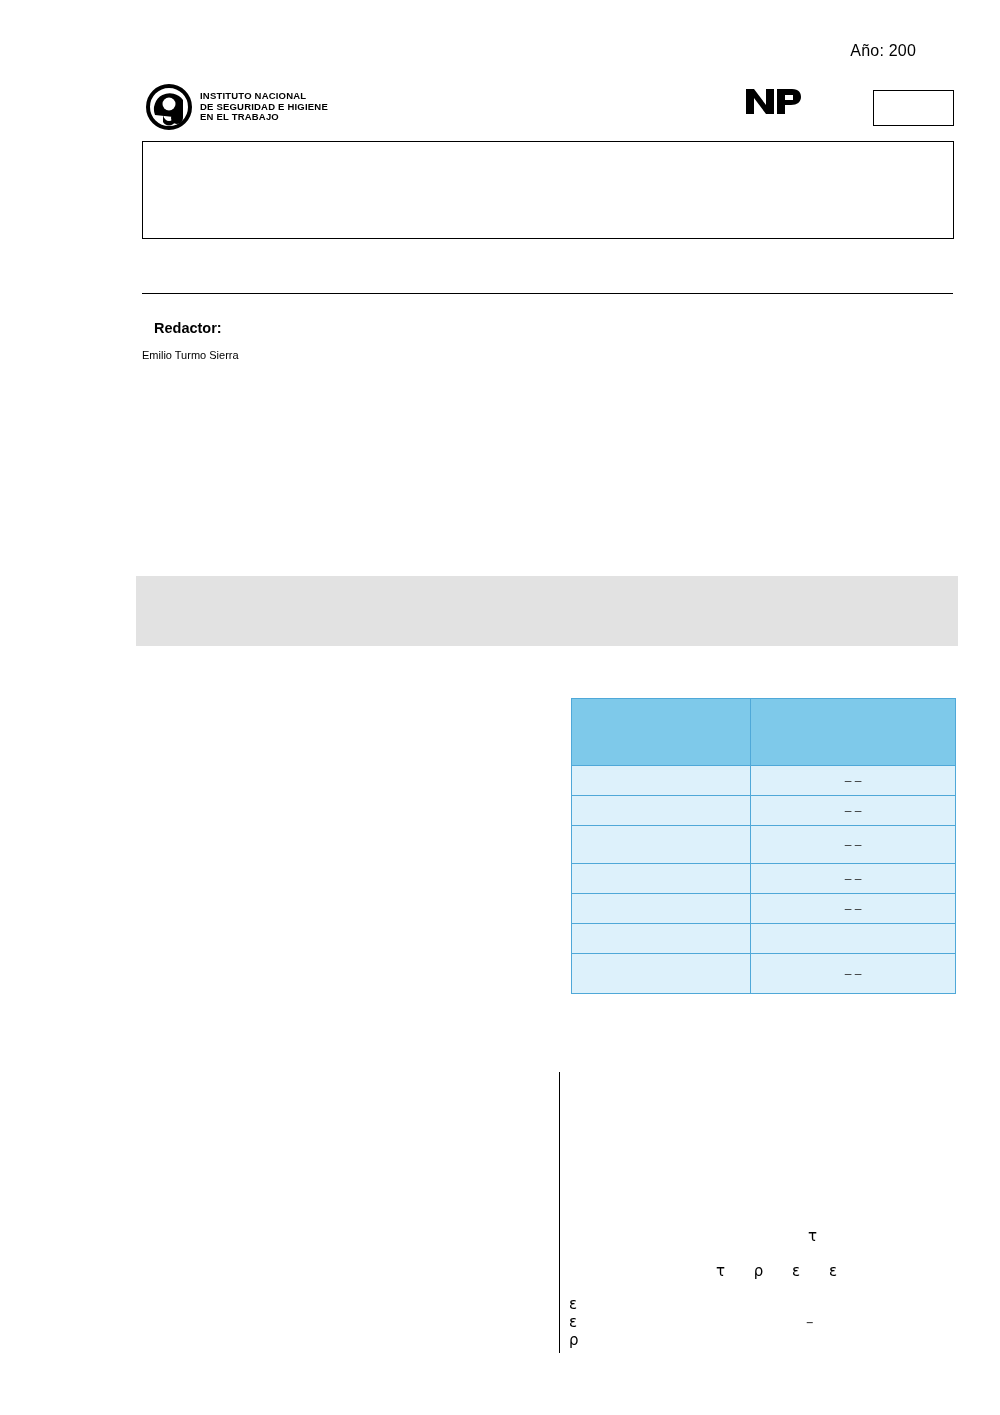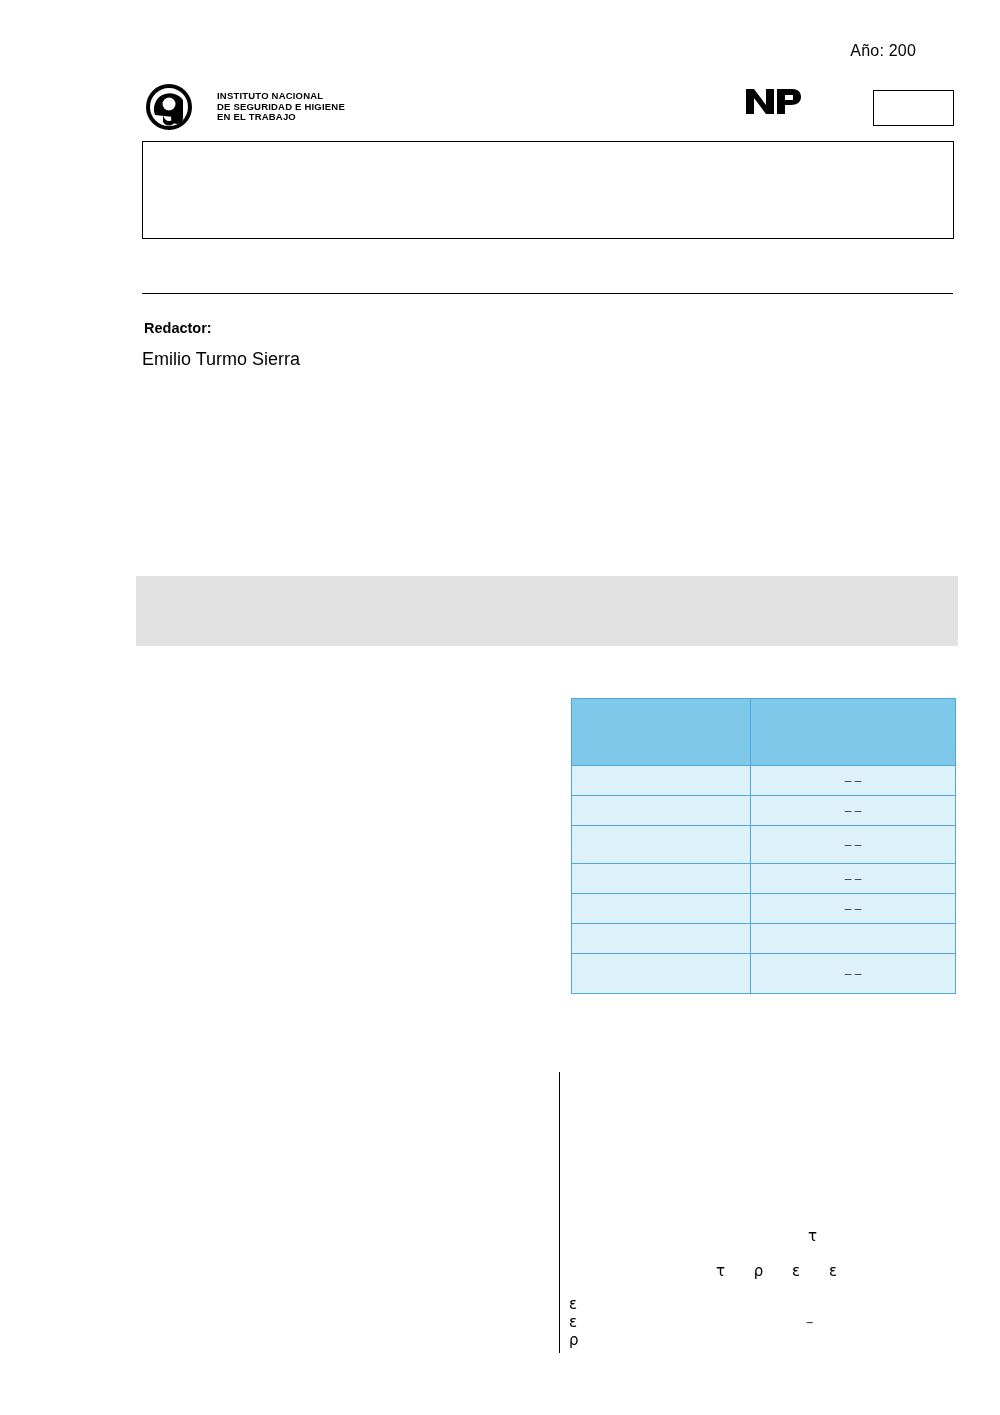--- a/index.html
+++ b/index.html
@@ -44,21 +44,20 @@
   }
   .logo-text {
     font-family: "Liberation Sans", sans-serif;
     font-weight: bold;
     font-size: 9.5px;
     line-height: 10.5px;
     letter-spacing: 0.2px;
     color: #000;
     text-transform: uppercase;
     white-space: pre-line;
-    margin-left: 17px;
   }
 
   .np-logo {
     position: absolute;
     left: 744px;
     top: 86px;
     font-weight: bold;
     font-size: 30px;
     letter-spacing: -1px;
     line-height: 30px;
@@ -89,30 +88,30 @@
     position: absolute;
     left: 142px;
     top: 293px;
     width: 811px;
     height: 1px;
     background: #000;
   }
 
   .redactor-label {
     position: absolute;
-    left: 144px;
+    left: 154px;
     top: 320px;
     font-size: 14.5px;
     font-weight: bold;
   }
   .redactor-name {
     position: absolute;
     left: 142px;
     top: 349px;
-    font-size: 18px;
+    font-size: 11px;
   }
 
   
   .grey-band {
     position: absolute;
     left: 136px;
     top: 576px;
     width: 822px;
     height: 70px;
     background: #e2e2e2;

